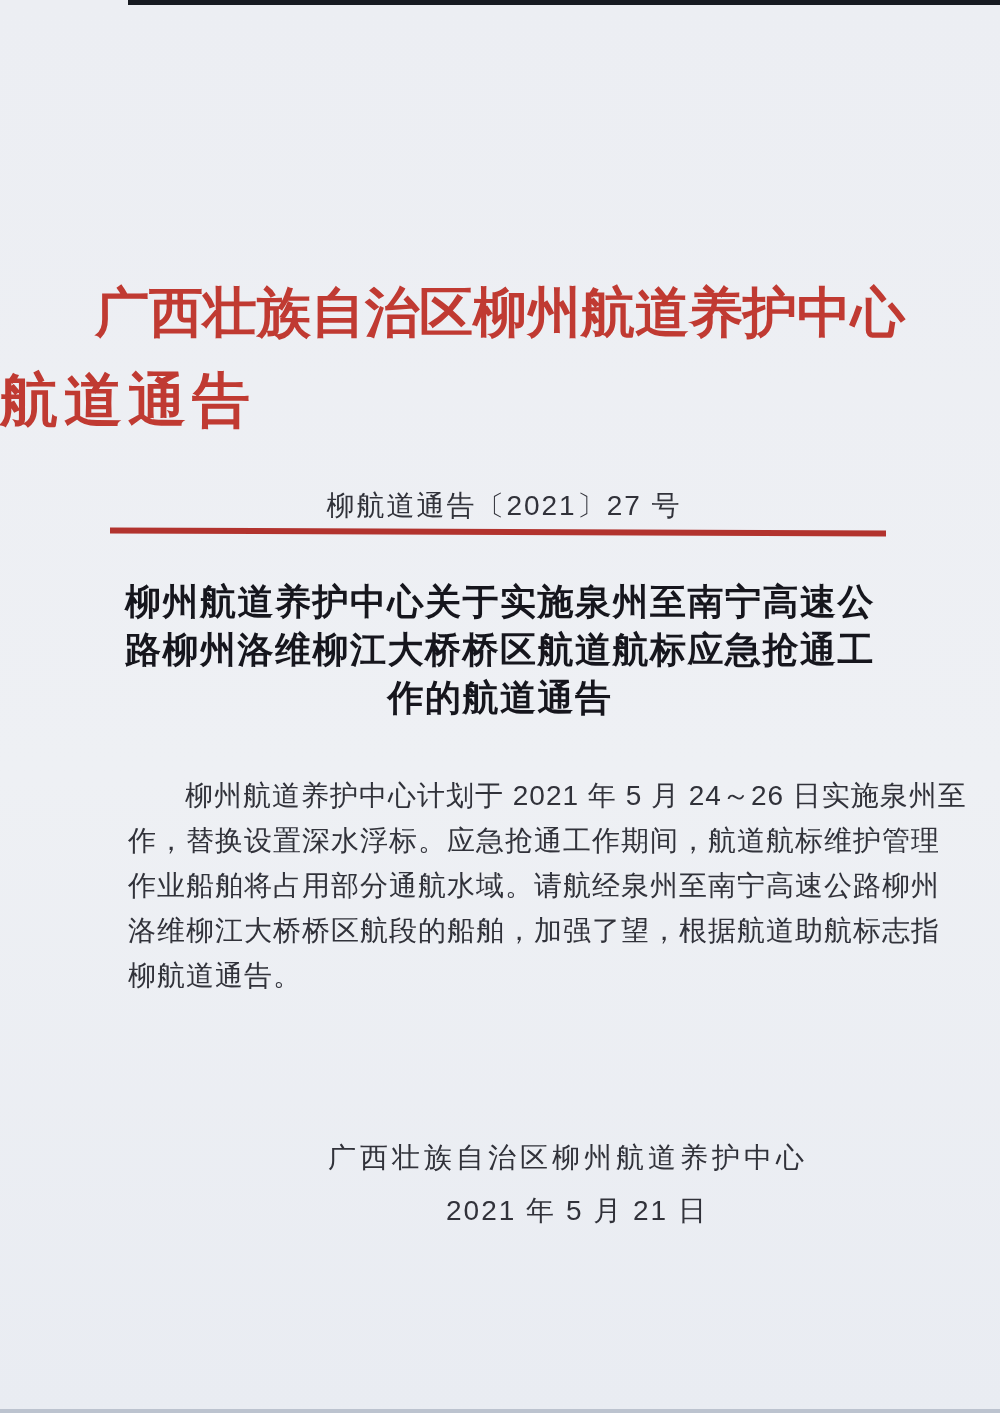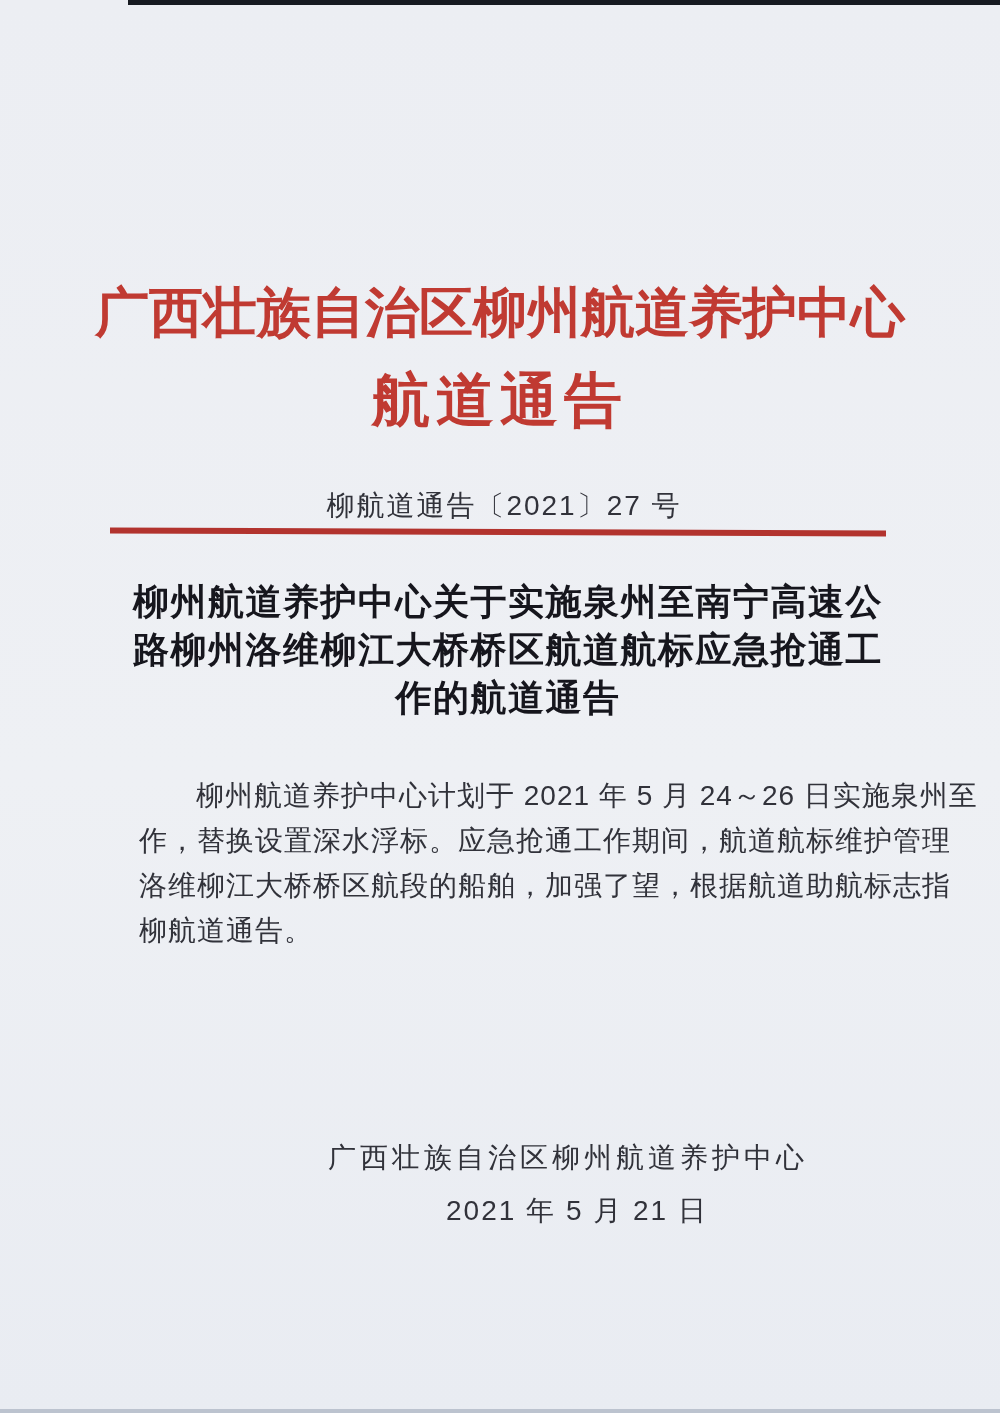--- a/index.html
+++ b/index.html
@@ -36,21 +36,21 @@
     font-size: 54px;
     font-weight: bold;
     color: #c03a32;
     line-height: 72px;
     white-space: nowrap;
   }
   .masthead-type {
     position: absolute;
     top: 358px; left: 0;
     width: 100%;
-    text-align: center;
+    text-align: left;
     font-size: 58px;
     font-weight: bold;
     color: #c03a32;
     letter-spacing: 6px;
     line-height: 84px;
     white-space: nowrap;
   }
   .doc-number {
     position: absolute;
     top: 486px; left: 4px;
@@ -65,21 +65,21 @@
   .red-rule {
     position: absolute;
     top: 529px; left: 110px;
     width: 776px;
     height: 6px;
     background: #b2332e;
     transform: rotate(0.22deg);
   }
   .doc-title {
     position: absolute;
-    top: 578px; left: 108px;
+    top: 578px; left: 100px;
     width: 800px;
     text-align: center;
     font-size: 36px;
     font-weight: bold;
     color: #16161d;
     letter-spacing: 1.5px;
     line-height: 48px;
   }
   .salutation {
     position: absolute;
@@ -97,21 +97,20 @@
     font-size: 28px;
     color: #31323a;
   }
   .body-line {
     height: 45px;
     line-height: 45px;
     letter-spacing: 1px;
     text-align: justify;
     text-align-last: justify;
     white-space: nowrap;
-    margin-left: 11px;
   }
   .body-line.first { text-indent: 57px; }
   .body-line.last  { text-align-last: left; }
   .signature {
     position: absolute;
     top: 1138px; left: 568px;
     transform: translateX(-50%);
     white-space: nowrap;
     font-size: 28px;
     letter-spacing: 4px;
@@ -148,20 +147,21 @@
   <div class="doc-title">
     <div class="doc-title-line">柳州航道养护中心关于实施泉州至南宁高速公</div>
     <div class="doc-title-line">路柳州洛维柳江大桥桥区航道航标应急抢通工</div>
     <div class="doc-title-line">作的航道通告</div>
   </div>
 
 
   <div class="body-block">
     <div class="body-line first">柳州航道养护中心计划于 2021 年 5 月 24～26 日实施泉州至</div>
     <div class="body-line">作，替换设置深水浮标。应急抢通工作期间，航道航标维护管理</div>
+    <div class="body-line">作业船舶将占用部分通航水域。请航经泉州至南宁高速公路柳州</div>
     <div class="body-line">洛维柳江大桥桥区航段的船舶，加强了望，根据航道助航标志指</div>
     <div class="body-line last">柳航道通告。</div>
   </div>
 
   <div class="signature">广西壮族自治区柳州航道养护中心</div>
 
   <div class="date-line">2021 年 5 月 21 日</div>
 
   <div class="scan-edge-bottom"></div>
 

